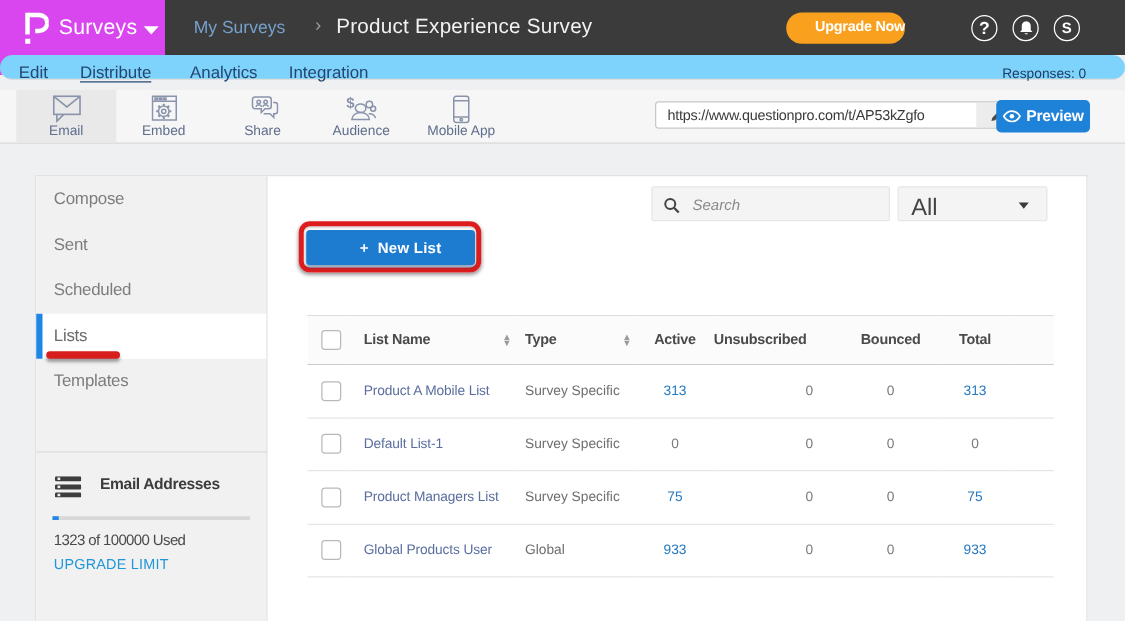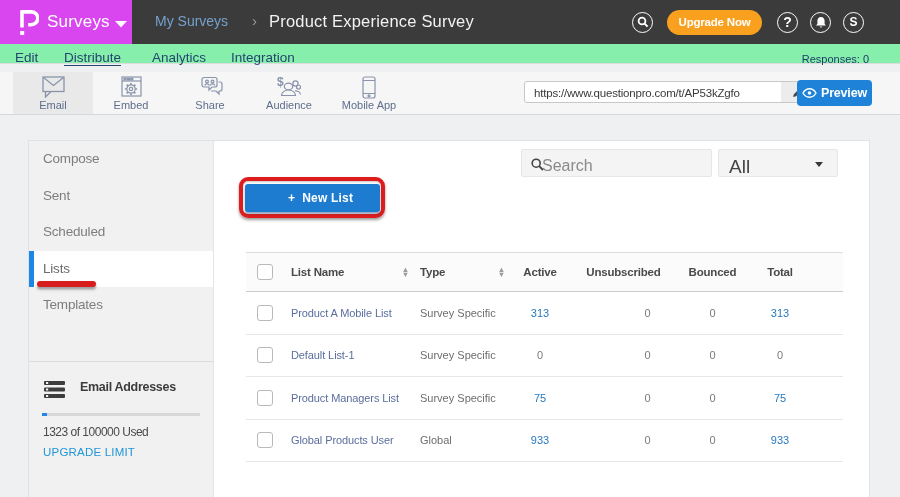--- a/index.html
+++ b/index.html
@@ -6,23 +6,23 @@
 html,body { width:900px; height:497px; overflow:hidden; background:#eff0f1; font-family:"Liberation Sans",sans-serif; }
 .abs { position:absolute; }
 
 #topbar { position:absolute; left:0; top:0; width:900px; height:44px; background:#3b3b3b; }
 #logobox { position:absolute; left:0; top:0; width:132px; height:60px; background:#d946ef; }
 #logobox .word { position:absolute; left:47px; top:12px; color:#fff; font-size:17px; letter-spacing:0.2px; }
 #crumb1 { position:absolute; left:155px; top:13px; color:#76a1cd; font-size:14px; }
 #crumbsep { position:absolute; left:252px; top:12px; color:#9a9a9a; font-size:15px; }
 #crumb2 { position:absolute; left:269px; top:12px; color:#f2f2f2; font-size:16.5px; letter-spacing:0.2px; }
 .circ { position:absolute; top:12px; width:21px; height:21px; border:1.6px solid #fff; border-radius:50%; color:#fff; text-align:center; }
-#upgr { position:absolute; left:667px; top:10px; width:95px; height:25px; background:#f9a11f; border-radius:13px; color:#fff; font-size:11.5px; letter-spacing:-0.2px; font-weight:bold; text-align:center; line-height:25px; }
-
-#tabrow { position:absolute; left:0; top:44px; width:900px; height:20px; background:#86efac; border-bottom:1px solid #dcdcdc; }
+#upgr { position:absolute; left:629px; top:10px; width:95px; height:25px; background:#f9a11f; border-radius:13px; color:#fff; font-size:11.5px; letter-spacing:-0.2px; font-weight:bold; text-align:right; line-height:25px; }
+
+#tabrow { position:absolute; left:0; top:44px; width:900px; height:20px; background:#7dd3fc; border-bottom:1px solid #dcdcdc;border-radius:13px; }
 .tab { position:absolute; top:6px; color:#24466f; font-size:13.5px; font-weight:500; }
 #resp { position:absolute; right:31px; top:9px; color:#1d3d66; font-size:11px; font-weight:500; }
 
 #toolbar { position:absolute; left:0; top:72px; width:900px; height:43px; background:#f6f6f6; border-bottom:1px solid #d8d8d8; }
 #emailtile { position:absolute; left:13px; top:0; width:80px; height:42px; background:#e9e9e9; }
 .ticon { position:absolute; top:4px; }
 .tlabel { position:absolute; top:27px; font-size:11px; color:#5f6e8c; text-align:center; width:80px; }
 #urlbox { position:absolute; left:524px; top:9px; width:292px; height:22px; background:#fff; border:1px solid #c8c8c8; border-radius:3px; overflow:hidden; }
 #urlbox .txt { position:absolute; left:9px; top:4.5px; font-size:11.5px; letter-spacing:-0.2px; color:#3a3a3a; white-space:nowrap; }
 #urlbox .pen { position:absolute; right:0; top:0; width:34px; height:20px; background:#ececec; }
@@ -35,21 +35,21 @@
 #redline { position:absolute; left:8px; top:140px; width:59px; height:5.5px; background:#d81d1d; border-radius:3px; box-shadow:0 2.5px 2.5px rgba(90,90,90,0.55); }
 #emailsec { position:absolute; left:0; top:220px; width:185px; border-top:1px solid #dcdcdc; }
 #emailsec .ttl { position:absolute; left:51px; top:18px; font-size:12.5px; letter-spacing:-0.3px; font-weight:bold; color:#3c3c3c; }
 #pbar { position:absolute; left:13px; top:51px; width:158px; height:3px; background:#d8d8d8; }
 #pbar .fill { width:5px; height:3px; background:#2287e8; }
 #used { position:absolute; left:14px; top:63px; font-size:12px; letter-spacing:-0.5px; color:#4a4a4a; }
 #uplimit { position:absolute; left:14px; top:84px; font-size:11.5px; color:#2196d8; letter-spacing:0.2px; }
 
 #content { position:absolute; left:186px; top:0; width:656px; height:356px; }
 #searchbox { position:absolute; left:306px; top:8px; width:191px; height:28px; background:#f4f4f4; border:1px solid #e6e6e6; border-radius:2px; }
-#searchbox .ph { position:absolute; left:20px; top:7px; font-size:16px; color:#8a8a8a; }
+#searchbox .ph { position:absolute; left:32px; top:7px; font-size:12px; color:#8a8a8a;font-style:italic; }
 #alldrop { position:absolute; left:503px; top:8px; width:120px; height:28px; background:#f4f4f4; border:1px solid #e6e6e6; border-radius:2px; }
 #alldrop .t { position:absolute; left:10px; top:6px; font-size:19px; color:#444; }
 #alldrop .c { position:absolute; right:14px; top:12px; width:0; height:0; border-left:4.5px solid transparent; border-right:4.5px solid transparent; border-top:5.5px solid #3a3a3a; }
 #newbtn { position:absolute; left:30px; top:43px; width:135px; height:28px; background:#1e7cd0; border-radius:3px; color:#fff; font-size:12px; letter-spacing:0.2px; font-weight:bold; text-align:center; line-height:28px; box-shadow:0 2px 2px rgba(20,60,110,0.45);padding-left:16px; }
 #redring { position:absolute; left:24px; top:36px; width:146px; height:41px; border:4px solid #dd1d1d; border-radius:9px; box-shadow:0 2px 3px rgba(60,60,60,0.5), inset 0 1px 2px rgba(60,60,60,0.3); }
 
 #tbl { position:absolute; left:31px; top:111px; width:597px; border-collapse:collapse; font-size:13px; }
 #tbl th { position:relative; height:39px; font-size:11.5px; letter-spacing:-0.2px; color:#4a4a4a; font-weight:bold; background:#fbfbfb; border-top:1px solid #ddd; border-bottom:1px solid #ccc; text-align:left; }
 #tbl td { height:42.5px; border-bottom:1px solid #e6e6e6; white-space:nowrap; font-size:11px; }
 #tbl .num { text-align:center; }
@@ -227,21 +227,21 @@
           <col style="width:32px">
       </colgroup>
       <tbody>
           <tr>
         <th>
               <div class="cb" style="margin-left:11px"></div>
             </th>
         <th style="padding-left:10px">List Name <span class="sort">▲<br>▼</span></th>
         <th style="padding-left:7px">Type <span class="sort">▲<br>▼</span></th>
         <th style="text-align:center">Active</th>
-        <th style="text-align:center">Unsubscribed</th>
+        <th style="">Unsubscribed</th>
         <th style="text-align:center">Bounced</th>
         <th style="text-align:center">Total</th>
         <th></th>
       </tr>
       <tr>
         <td>
               <div class="cb" style="margin-left:11px"></div>
             </td>
         <td style="padding-left:10px" class="lname">Product A Mobile List</td>
         <td style="padding-left:7px" class="ltype">Survey Specific</td>

